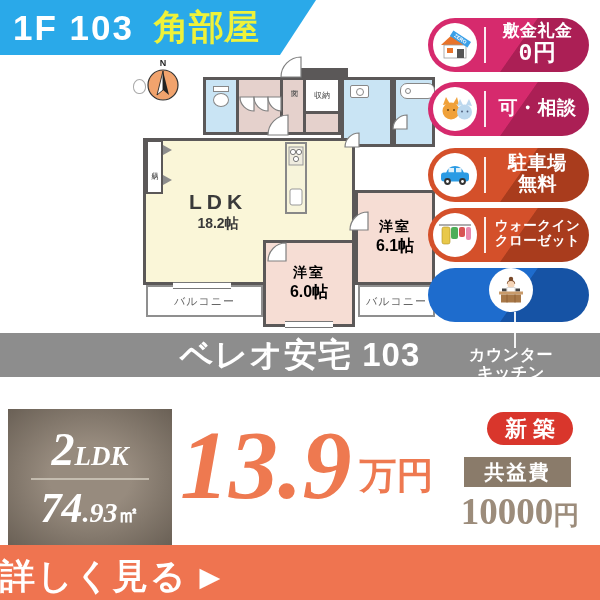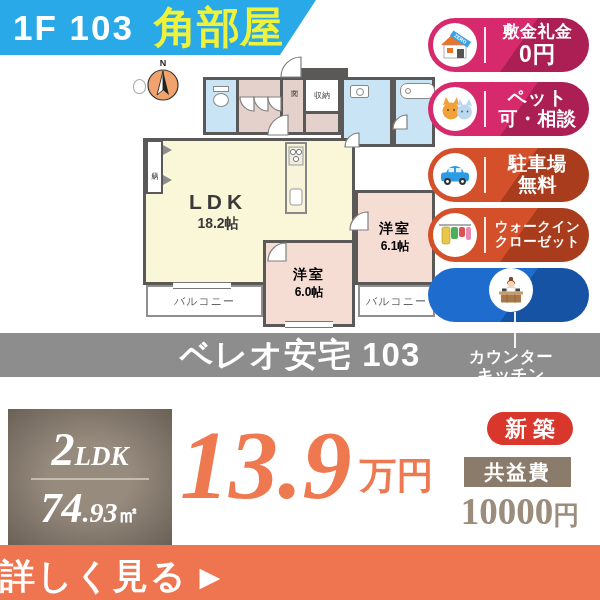--- a/index.html
+++ b/index.html
@@ -4,38 +4,38 @@
 <style>
   html,body{margin:0;padding:0;background:#fff;}
   .card{position:relative;width:600px;height:600px;background:#fff;overflow:hidden;
         font-family:"Liberation Sans","DejaVu Sans",sans-serif;}
 
   
   .hdr{position:absolute;left:0;top:0;width:316px;height:55px;background:#2aa9e9;
        clip-path:polygon(0 0,100% 0,calc(100% - 36px) 100%,0 100%);
        display:flex;align-items:center;padding-left:13px;box-sizing:border-box;z-index:4;}
   .hdr .unit{color:#fff;font-size:35px;font-weight:800;letter-spacing:2px;}
-  .hdr .corner{color:#eef23a;font-size:43px;font-weight:800;margin-left:20px;}
+  .hdr .corner{color:#eef23a;font-size:35px;font-weight:800;margin-left:20px;}
 
   
   .fp{position:absolute;left:113px;top:55px;width:330px;height:272px;z-index:1;}
   .room{position:absolute;border:3px solid #5b5858;box-sizing:border-box;}
   .blue{background:#c9e4f4;} .mauve{background:#e5d1cc;}
   .cream{background:#faf6d8;} .pinkrm{background:#f6ddd4;} .whitm{background:#fff;}
   .wallstub{position:absolute;background:#5b5858;}
   .balc{position:absolute;border:2px solid #8f8f8f;background:#fff;box-sizing:border-box;
         display:flex;align-items:center;justify-content:center;}
   .balc span{font-size:11px;color:#666;letter-spacing:1px;}
   .rlabel{color:#3a3a3a;text-align:center;line-height:1.25;}
   .ldk-label{position:absolute;left:30px;top:48px;width:84px;}
   .ldk-label .rn{font-size:21px;letter-spacing:5px;font-weight:600;}
   .ldk-label .rs{font-size:14px;font-weight:600;}
   .bedc{display:flex;flex-direction:column;align-items:center;justify-content:center;}
   .bedc .rn{font-size:14px;font-weight:700;letter-spacing:2px;}
-  .bedc .rs{font-size:12px;font-weight:700;}
+  .bedc .rs{font-size:16px;font-weight:700;}
   .vtext{writing-mode:vertical-rl;font-size:7px;color:#555;letter-spacing:1px;}
   .sm{font-size:8px;color:#444;}
   .wic-lb{position:absolute;right:12px;top:16px;font-size:10px;color:#555;letter-spacing:1px;}
   .toilet-ic{position:absolute;left:7px;top:6px;width:16px;}
   .toilet-ic .tank{width:16px;height:6px;background:#fff;border:1px solid #888;box-sizing:border-box;}
   .toilet-ic .bowl{width:16px;height:14px;background:#fff;border:1px solid #888;border-radius:50%;margin-top:1px;box-sizing:border-box;}
   .sink-ic{position:absolute;left:6px;top:5px;width:17px;height:11px;background:#fff;border:1px solid #888;
            border-radius:2px;display:flex;align-items:center;justify-content:center;}
   .sink-ic i{width:6px;height:6px;border:1px solid #888;border-radius:50%;}
   .tub-ic{position:absolute;left:4px;top:3px;width:33px;height:14px;background:#fff;border:1px solid #888;
@@ -53,21 +53,21 @@
   
   .badges{position:absolute;left:428px;top:0;width:161px;z-index:6;}
   .badge{position:absolute;left:0;width:161px;height:54px;border-radius:27px;display:flex;
          align-items:center;padding-left:5px;box-sizing:border-box;}
   .pinkb{background:linear-gradient(125deg,#d62a6d 55%,#ab1f55 55.5%);}
   .ornb{background:linear-gradient(125deg,#d4502a 55%,#a93c1d 55.5%);}
   .blub{background:linear-gradient(125deg,#1e6ccd 55%,#1653a5 55.5%);}
   .badge .ic{width:44px;height:44px;border-radius:50%;background:#fff;flex:none;
              display:flex;align-items:center;justify-content:center;}
   .badge .sep{width:2px;height:36px;background:#fff;opacity:.9;margin-left:7px;flex:none;}
-  .badge .tx{flex:1;text-align:center;color:#fff;font-weight:800;line-height:1.1;}
+  .badge .tx{flex:1;text-align:center;color:#fff;font-weight:800;line-height:1.1;font-family:Liberation Mono, monospace;}
   .badge .tx span{display:block;letter-spacing:.5px;}
   .f17{font-size:17px;} .f19{font-size:19px;} .f14{font-size:13.5px;} .f16{font-size:16px;}
   .f23{font-size:23px;}
 
   
   .titlebar{position:absolute;left:0;top:333px;width:600px;height:44px;background:#8d8d8d;
             display:flex;align-items:center;justify-content:center;z-index:3;}
   .titlebar span{color:#fff;font-size:33px;font-weight:800;letter-spacing:1px;}
 
   
@@ -236,21 +236,20 @@
           <polygon points="29,14 32,8 35,15" fill="#bcd8ee"></polygon>
           <circle cx="27.5" cy="21" r="7.5" fill="#bcd8ee"></circle>
           <circle cx="11" cy="19" r="1" fill="#6b4312"></circle>
             <circle cx="17" cy="19" r="1" fill="#6b4312"></circle>
           <circle cx="25" cy="20.5" r="0.9" fill="#4a5a78"></circle>
             <circle cx="30.5" cy="20.5" r="0.9" fill="#4a5a78"></circle>
         </svg>
       </span>
       <span class="sep"></span>
       <span class="tx">
-        <span class="f19">ペット</span>
         <span class="f19">可・相談</span>
       </span>
     </div>
 
     <div class="badge ornb" style="top:148px;">
       <span class="ic">
         <svg width="36" height="36" viewBox="0 0 36 36">
           <path d="M9,16 q2.5,-7 9,-7 q6.5,0 9,7 z" fill="#2b9be4"></path>
           <rect x="11.5" y="11" width="5.5" height="4.5" fill="#dff0fa"></rect>
           <rect x="19" y="11" width="5.5" height="4.5" fill="#dff0fa"></rect>

